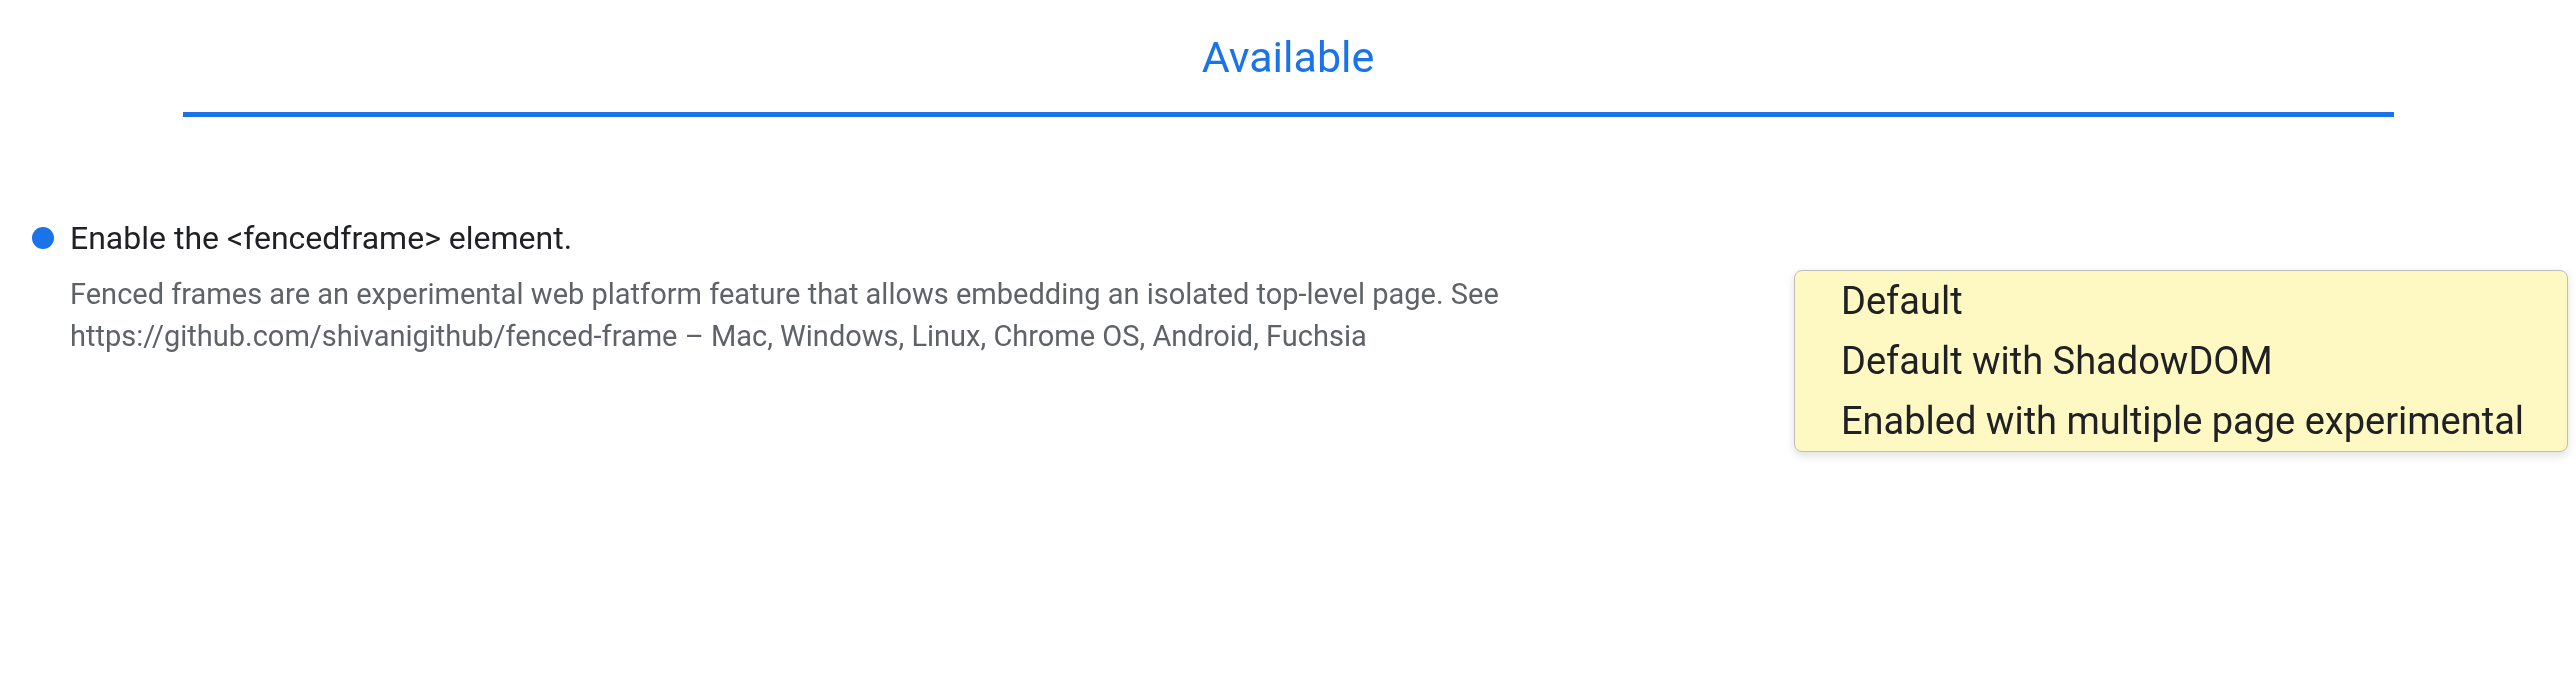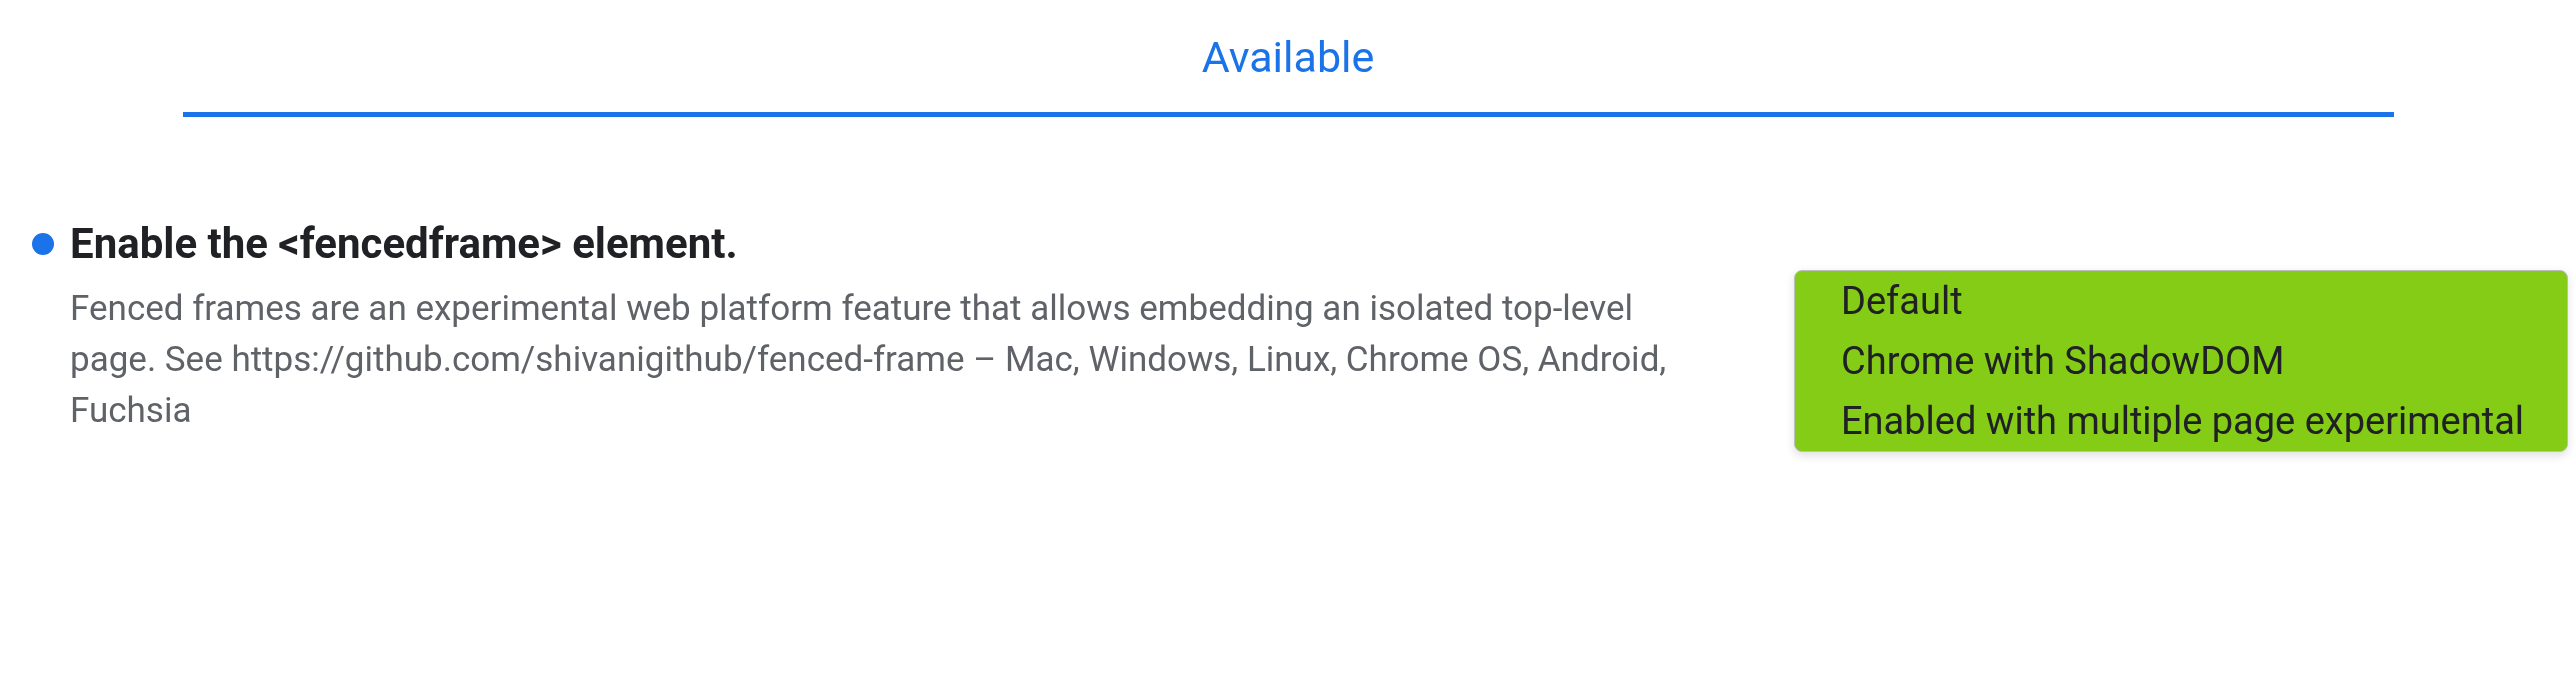--- a/index.html
+++ b/index.html
@@ -55,26 +55,26 @@
       margin-bottom: 16px;
     }
     .dot {
       width: 22px;
       height: 22px;
       border-radius: 50%;
       background: #1a73e8;
       flex-shrink: 0;
     }
     .flag-title {
-      font-size: 42px;
-      font-weight: 700;
+      font-size: 32px;
+      font-weight: 400;
       color: #202124;
     }
     .flag-desc {
-      font-size: 35px;
+      font-size: 29px;
       font-weight: 400;
       line-height: 1.45;
       color: #5f6368;
       margin-left: 38px;
       margin-bottom: 4.7px;
     }
     .flag-hash {
       font-size: 43px;
       font-weight: 400;
       color: #5f6368;
@@ -82,21 +82,21 @@
       margin-left: 38px;
       display: inline-block;
     }
     .dropdown-wrap {
       position: absolute;
       right: -24px;
       top: 51px;
       width: 774px;
     }
     .dropdown {
-      background: #84cc16;
+      background: #fef9c3;
       border: 0.8px solid #bdbdbd;
       border-radius: 8px;
       overflow: hidden;
       box-shadow: 0 3.2px 9.5px rgba(0,0,0,0.12);
     }
     .dropdown-option {
       font-size: 38px;
       line-height: 1;
       padding: 11px 20.5px 11px 46px;
       position: relative;
@@ -129,19 +129,19 @@
       <div class="title-line">
         <span class="dot"></span>
         <span class="flag-title">Enable the &lt;fencedframe&gt; element.</span>
       </div>
       <div class="flag-desc">Fenced frames are an experimental web platform feature that allows embedding an isolated top-level page. See https://github.com/shivanigithub/fenced-frame – Mac, Windows, Linux, Chrome OS, Android, Fuchsia</div>
     </div>
 
     <div class="dropdown-wrap">
       <div class="dropdown">
         <div class="dropdown-option">Default</div>
-        <div class="dropdown-option">Chrome with ShadowDOM</div>
+        <div class="dropdown-option">Default with ShadowDOM</div>
         <div class="dropdown-option">Enabled with multiple page experimental</div>
       </div>
     </div>
   </div>
 </div>
 
 
 </body></html>

